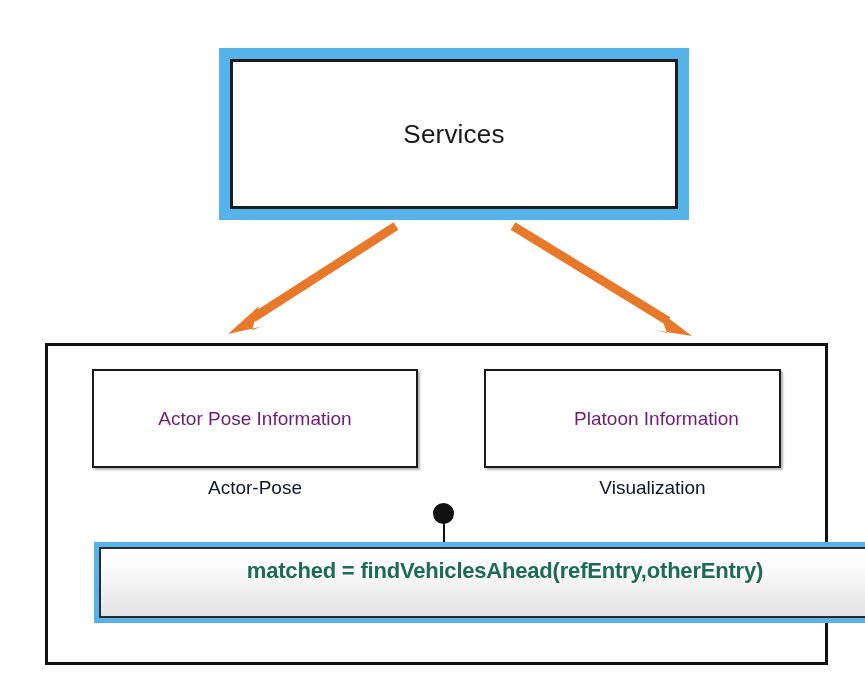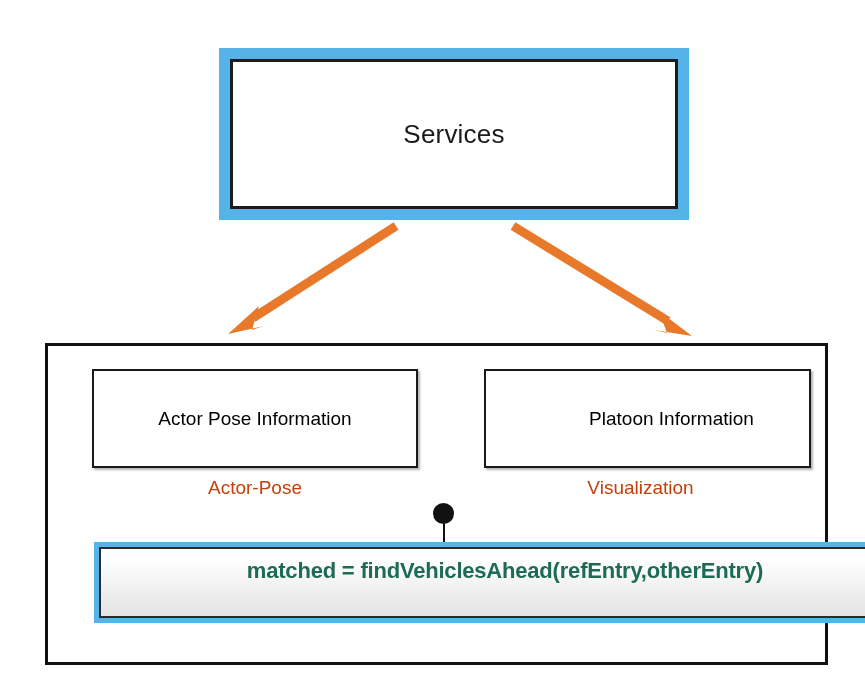--- a/index.html
+++ b/index.html
@@ -72,35 +72,35 @@
     position: absolute;
     box-sizing: border-box;
     border: 2px solid #1a1a1a;
     background: #ffffff;
     display: flex;
     align-items: center;
     justify-content: center;
     box-shadow: 2px 2px 2px rgba(0,0,0,0.30);
   }
   .comp-box.left  { left: 92px;  top: 369px; width: 326px; height: 99px; }
-  .comp-box.right { left: 484px; top: 369px; width: 327px; height: 99px; padding-left: 48px; }
+  .comp-box.right { left: 484px; top: 369px; width: 297px; height: 99px; padding-left: 48px; }
   .comp-label {
     font-size: 19px;
-    color: #000000;
+    color: #701a75;
   }
 
   
   .sub-caption {
     position: absolute;
     font-size: 19px;
-    color: #c2410c;
+    color: #0f172a;
     text-align: center;
   }
   .sub-caption.left  { left: 92px;  top: 477px; width: 326px; }
-  .sub-caption.right { left: 484px; top: 477px; width: 313px; }
+  .sub-caption.right { left: 496px; top: 477px; width: 313px; }
 
   
   .ball-connector-line {
     position: absolute;
     left: 443px;
     top: 516px;
     width: 2px;
     height: 33px;
     background: #111111;
   }

